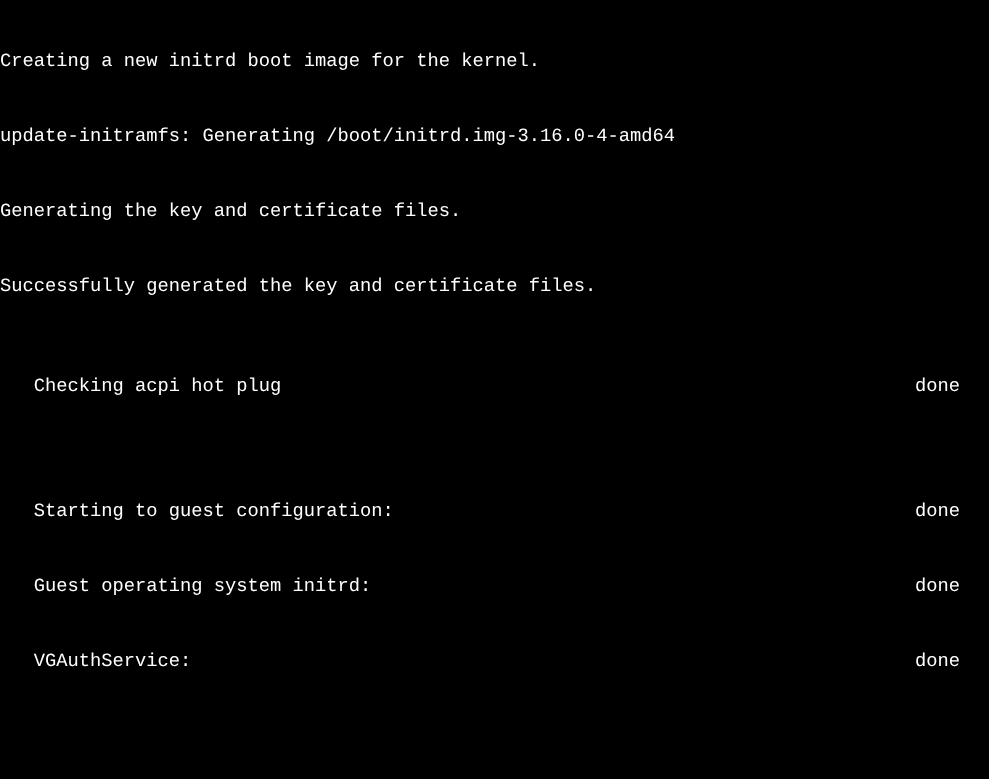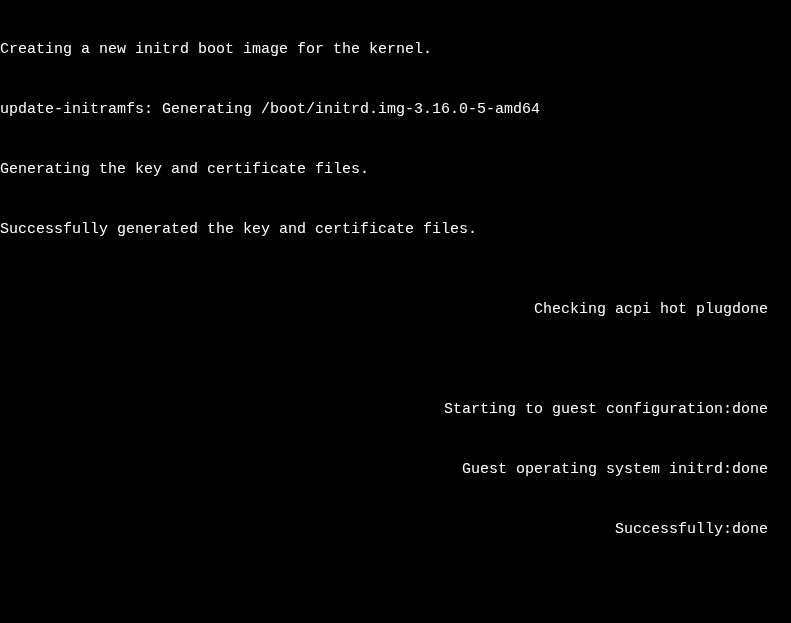--- a/index.html
+++ b/index.html
@@ -22,56 +22,56 @@
       height: 100%;
       padding: 0;
       white-space: pre;
       border-radius: 29px;
     }
     .line {
       white-space: pre;
     }
     .status-line {
       display: flex;
-      justify-content: flex-end;
+      justify-content: space-between;
       white-space: pre;
     }
     .status-left {
       flex: 0 0 auto;
     }
     .status-right {
       flex: 0 0 auto;
       padding-right: 23px;
     }
   </style>
 </head>
 <body>
 
 <div class="terminal">
   <div class="line">Creating a new initrd boot image for the kernel.</div>
-  <div class="line">update-initramfs: Generating /boot/initrd.img-3.16.0-5-amd64</div>
+  <div class="line">update-initramfs: Generating /boot/initrd.img-3.16.0-4-amd64</div>
   <div class="line">Generating the key and certificate files.</div>
   <div class="line">Successfully generated the key and certificate files.</div>
 
   <div class="status-line">
     <span class="status-left">   Checking acpi hot plug</span>
     <span class="status-right">done</span>
   </div>
 
 
   <div class="status-line">
     <span class="status-left">   Starting to guest configuration:</span>
     <span class="status-right">done</span>
   </div>
   <div class="status-line">
     <span class="status-left">   Guest operating system initrd:</span>
     <span class="status-right">done</span>
   </div>
   <div class="status-line">
-    <span class="status-left">   Successfully:</span>
+    <span class="status-left">   VGAuthService:</span>
     <span class="status-right">done</span>
   </div>
   
 
   
   
   
   
   
   

